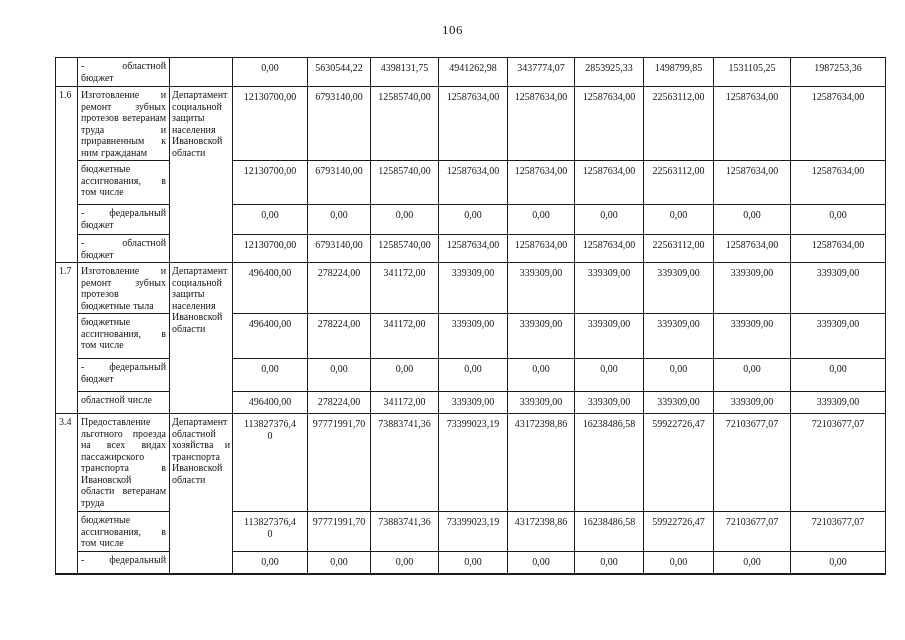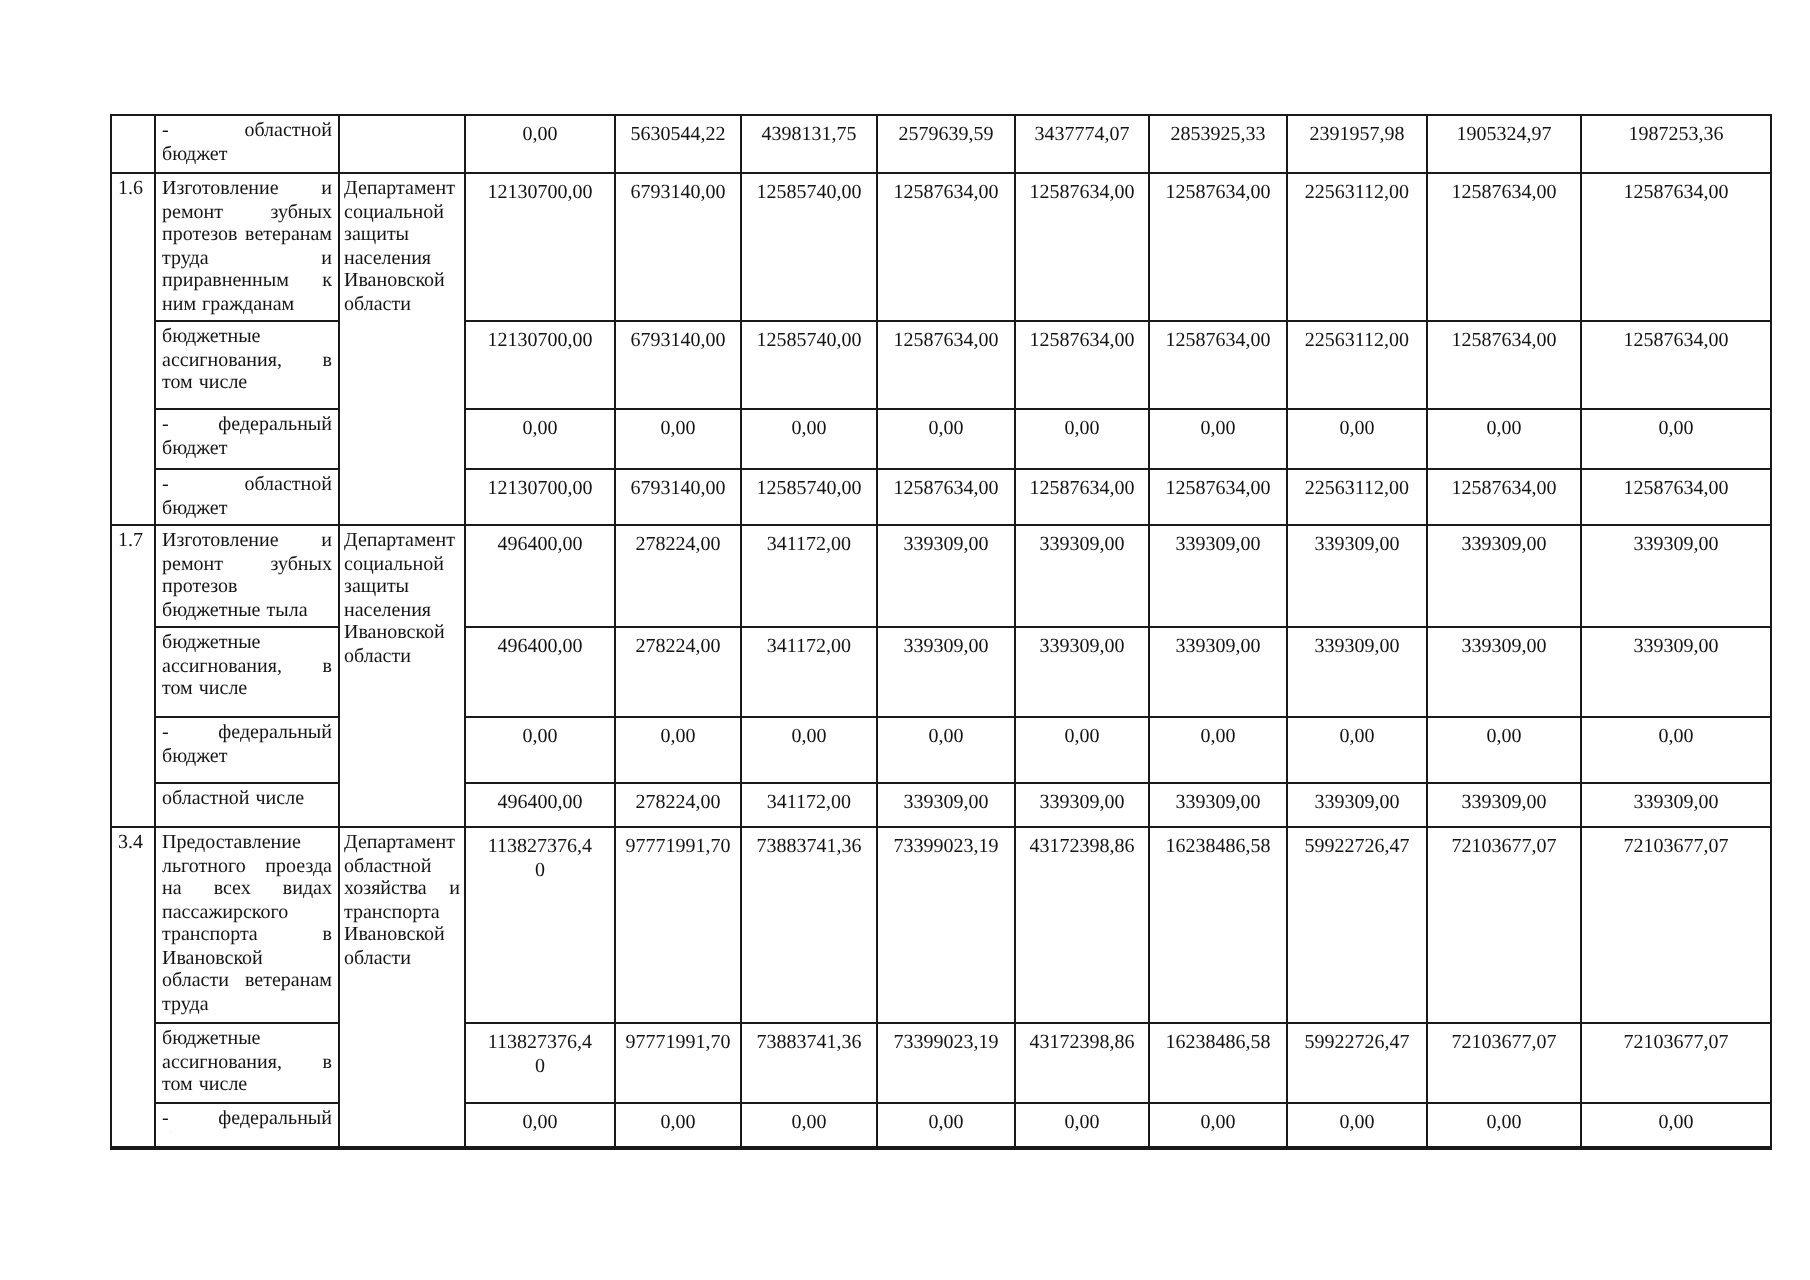--- a/index.html
+++ b/index.html
@@ -65,20 +65,21 @@
   .clip-inner {
     height: 12px;
     overflow: hidden;
     text-align: justify;
   }
 </style>
 </head>
 <body>
 
 <div class="page">
+  <div class="page-number">106</div>
   <table class="budget-table">
     <colgroup>
       <col style="width:22px">
         <col style="width:92px">
         <col style="width:63px">
       <col style="width:75px">
         <col style="width:63px">
         <col style="width:68px">
       <col style="width:69px">
         <col style="width:67px">
@@ -88,25 +89,25 @@
         <col style="width:95px">
     </colgroup>
     <tbody id="table-body">
         <tr style="height: 29px;">
           <td class="no-cell" rowspan="1"></td>
           <td class="label-cell">- областной бюджет</td>
           <td class="dept-cell" rowspan="1"></td>
           <td class="val val-first">0,00</td>
           <td class="val">5630544,22</td>
           <td class="val">4398131,75</td>
-          <td class="val">2579639,59</td>
+          <td class="val">4941262,98</td>
           <td class="val">3437774,07</td>
           <td class="val">2853925,33</td>
-          <td class="val">2391957,98</td>
-          <td class="val">1905324,97</td>
+          <td class="val">1498799,85</td>
+          <td class="val">1531105,25</td>
           <td class="val">1987253,36</td>
         </tr>
         <tr style="height: 73px;">
           <td class="no-cell" rowspan="4">1.6</td>
           <td class="label-cell">Изготовление и ремонт зубных протезов ветеранам труда и приравненным к ним гражданам</td>
           <td class="dept-cell" rowspan="4">Департамент социальной защиты населения Ивановской области</td>
           <td class="val val-first">12130700,00</td>
           <td class="val">6793140,00</td>
           <td class="val">12585740,00</td>
           <td class="val">12587634,00</td>

